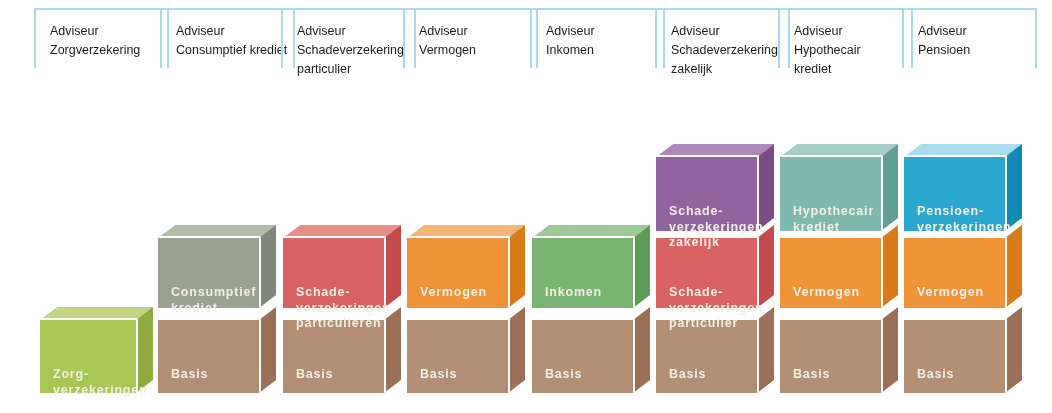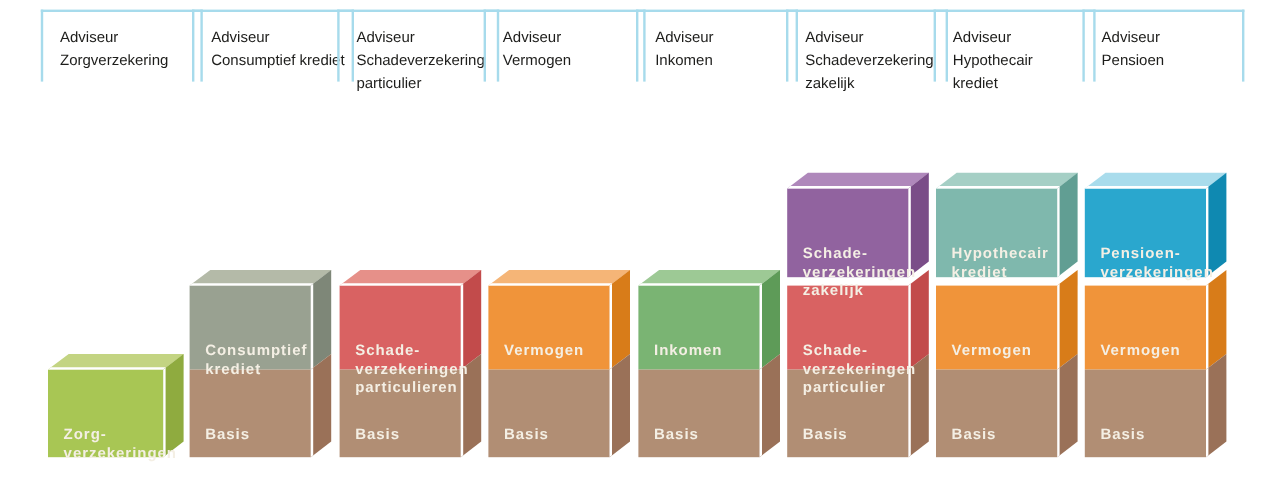--- a/index.html
+++ b/index.html
@@ -16,21 +16,21 @@
   }
   .h1{left:34px}.h2{left:160px}.h3{left:281px}.h4{left:403px}
   .h5{left:530px}.h6{left:655px}.h7{left:778px}.h8{left:902px}
 
   
   .box{position:absolute;width:101px;background:var(--front);}
   .c1{left:40px;width:96px}.c2{left:158px}.c3{left:283px}.c4{left:407px}
   .c5{left:532px}.c6{left:656px}.c7{left:780px}.c8{left:904px}
   .r-top{top:157px;height:74px}
   .r-mid{top:238px;height:70px}
-  .r-bot{top:308px;height:73px}
+  .r-bot{top:320px;height:73px}
 
   .face-top{
     position:absolute;left:0;top:-13px;width:100%;height:13px;
     background:var(--top);box-sizing:border-box;border-bottom:2px solid #fff;
     transform:skewX(-53deg);transform-origin:0 100%;
   }
   .face-side{
     position:absolute;left:100%;top:0;width:17px;height:100%;
     background:var(--side);box-sizing:border-box;border-left:2px solid #fff;
     transform:skewY(-37.4deg);transform-origin:0 0;

